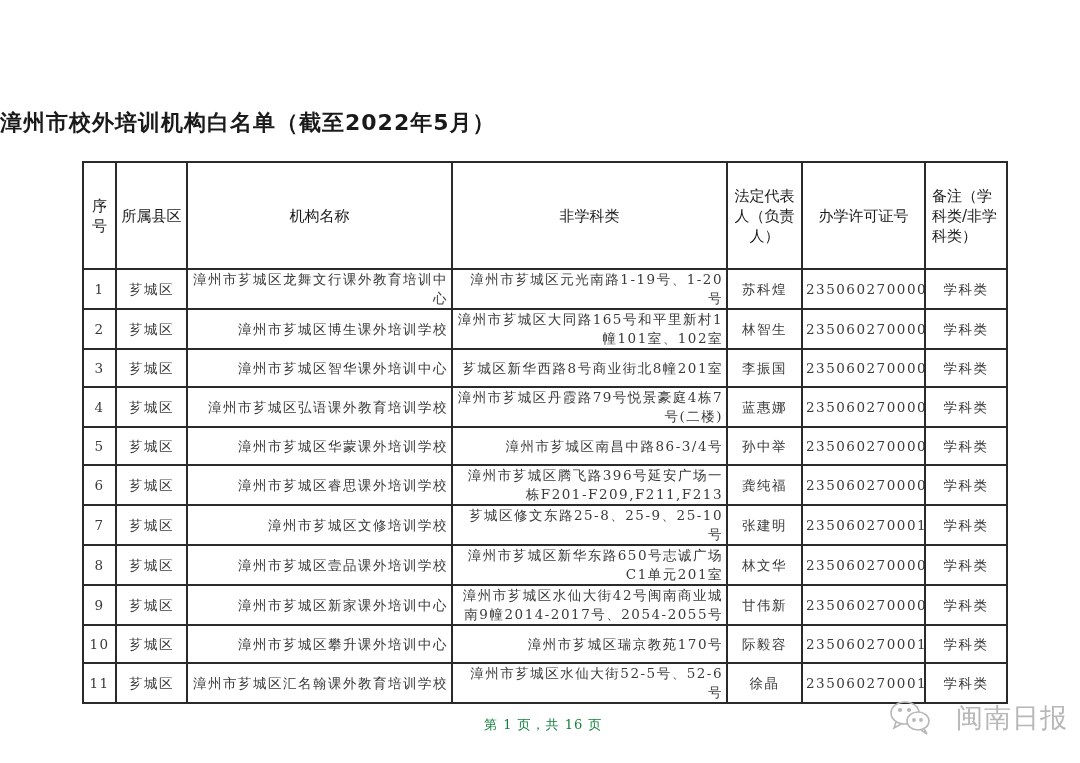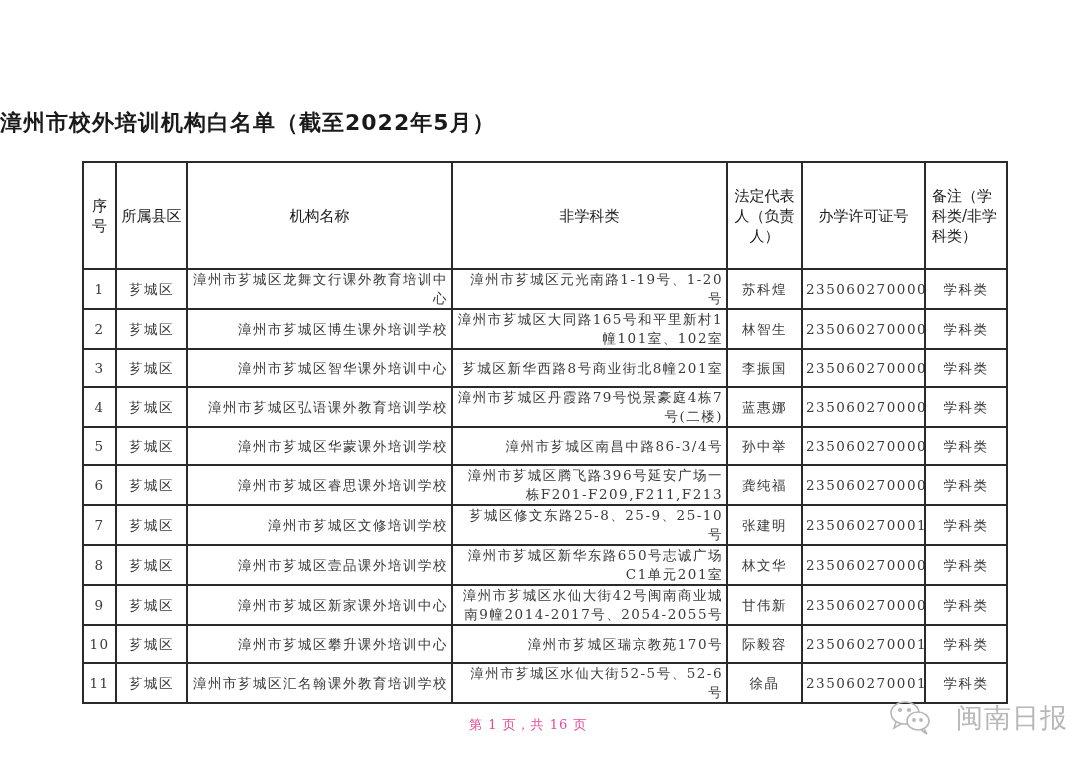--- a/index.html
+++ b/index.html
@@ -22,21 +22,21 @@
   }
   table.roster th {
     font-family: "DejaVu Sans", "Liberation Sans", sans-serif; font-weight: normal;
     font-size: 15px; color: #1a1a1a; height: 73px; text-align: center; line-height: 20px;
   }
   table.roster td { height: 36px; color: #3a3a3a; letter-spacing: 1.5px; }
   td.c { text-align: center; }
   td.l { text-align: right; }
   td.num { letter-spacing: 0; font-size: 14.5px; }
   .footer {
-    position: absolute; left: 469px; top: 716px; font-size: 13px; color: #ec4899; letter-spacing: 1px;
+    position: absolute; left: 484px; top: 716px; font-size: 13px; color: #15803d; letter-spacing: 1px;
   }
   .watermark {
     position: absolute; left: 888px; top: 698px; height: 40px; display: flex; align-items: center; gap: 22px;
     color: #b8b8b8; font-family: "DejaVu Sans", "Liberation Sans", sans-serif; font-size: 27px; letter-spacing: 1px;
   }
   .watermark svg { display: block; }
 </style>
 </head>
 <body>
 

